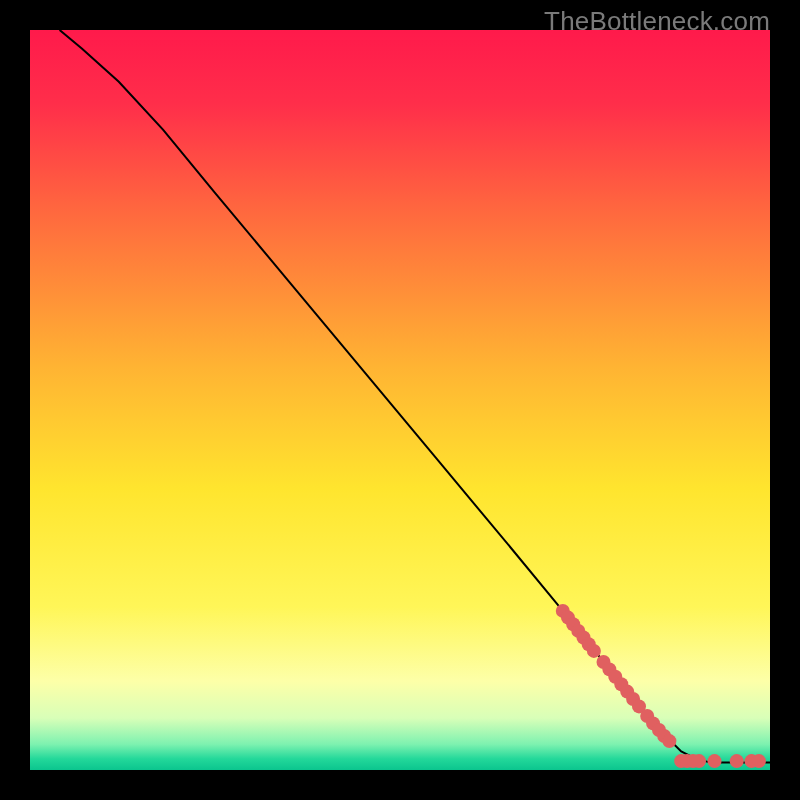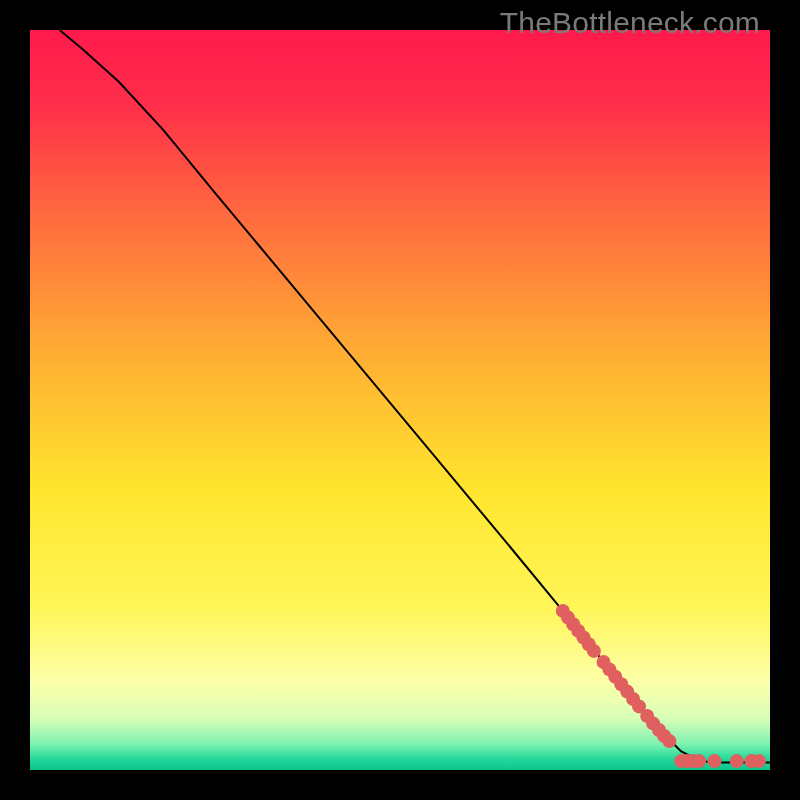--- a/index.html
+++ b/index.html
@@ -23,23 +23,23 @@
     position: absolute;
     left: 30px;
     top: 30px;
     width: 740px;
     height: 740px;
     overflow: hidden;
   }
   .watermark {
     position: absolute;
     top: 6px;
-    right: 40px;
+    right: 30px;
     color: #7a7a7a;
-    font-size: 30px;
+    font-size: 26px;
     font-weight: 400;
     letter-spacing: 0.2px;
   }
   svg { display: block; }
 </style>
 </head>
 <body>
 
 <div class="frame">
   <div class="plot">

